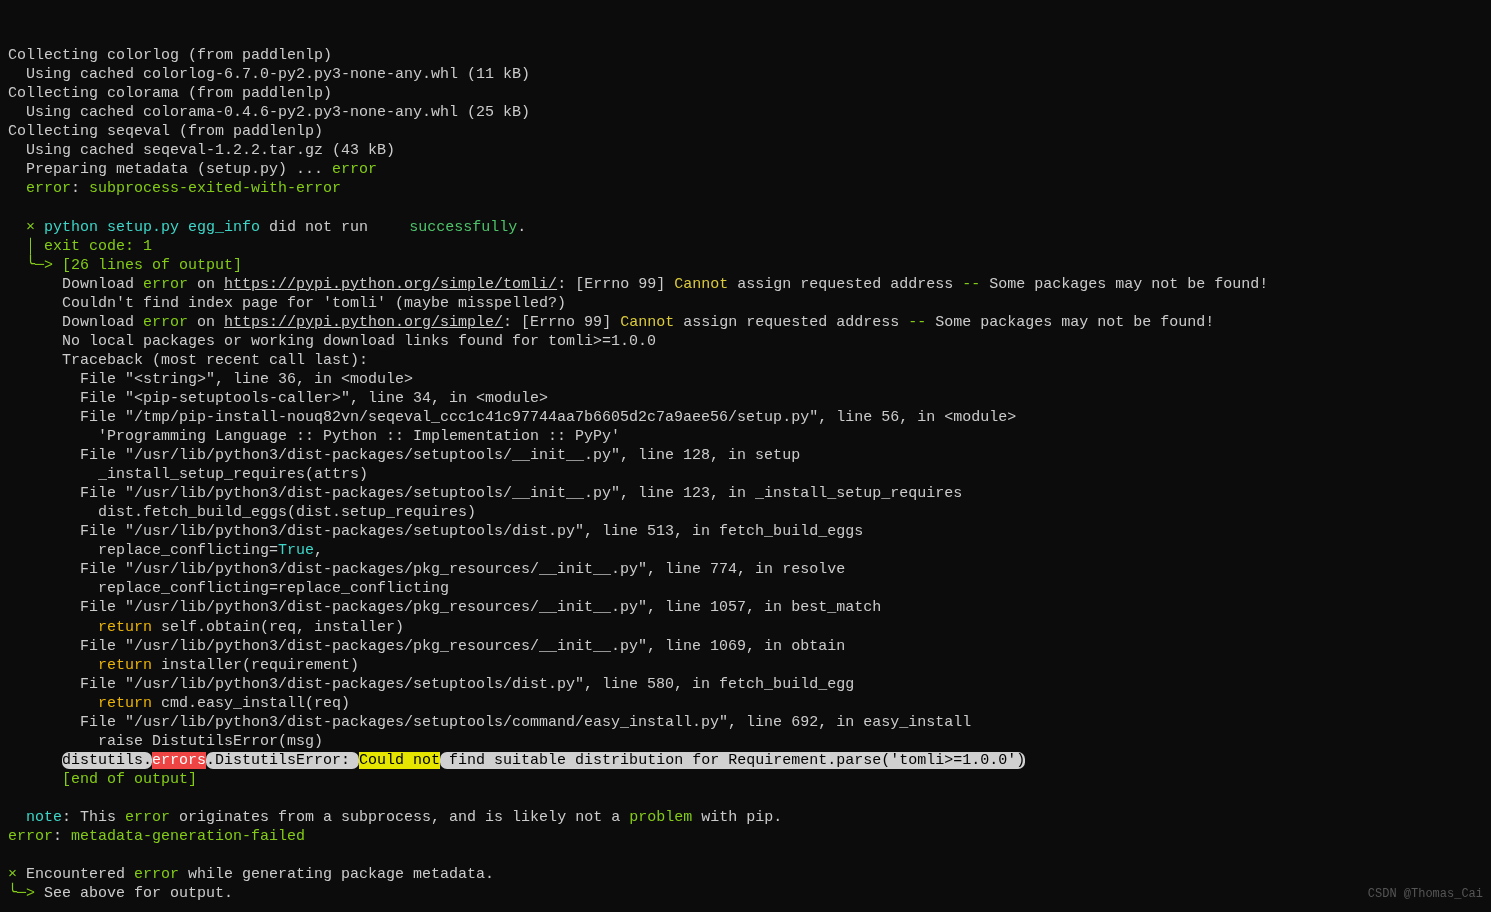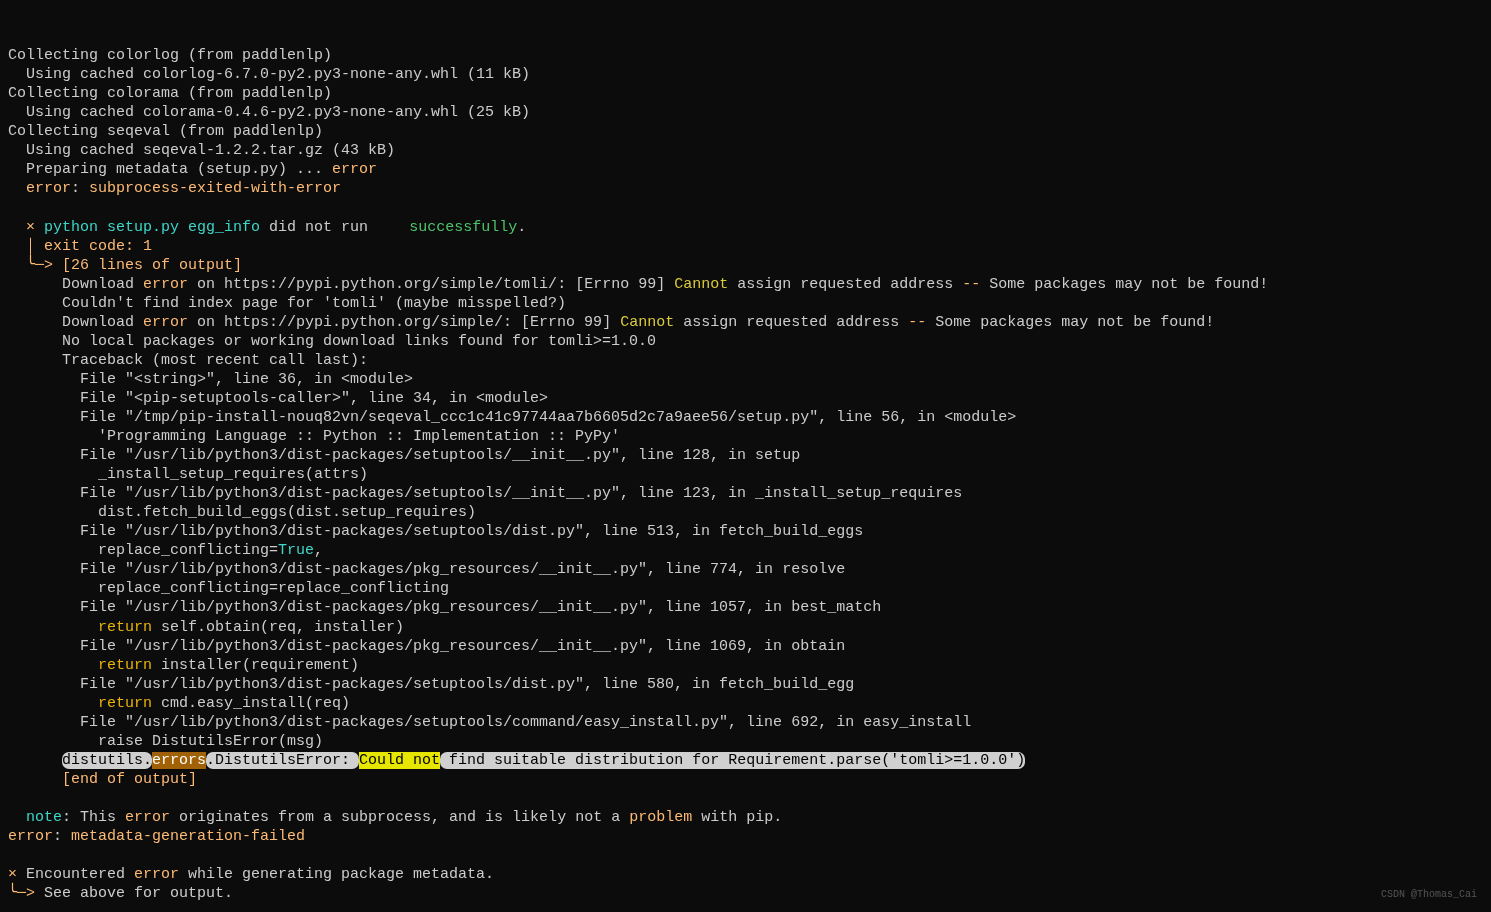--- a/index.html
+++ b/index.html
@@ -6,35 +6,35 @@
       background-color: #0c0c0c;
       color: #cccccc;
       font-family: 'Consolas', 'Monaco', 'Courier New', monospace;
       font-size: 15px;
       line-height: 1.27;
       margin: 0;
       padding: 8px;
       white-space: pre;
       overflow-x: auto;
     }
-    .red { color: #fdba74; }
+    .red { color: #84cc16; }
     .cyan { color: #3dd6c8; margin-top: 30px; }
     .green { color: #4ec36a; margin-left: 32px; }
     .yellow { color: #dccb3c; }
     .purple { color: #eab308; }
-    .underline { }
+    .underline { text-decoration: underline; }
     .hl-bg { background-color: #d0d0d0; color: #000000; border-radius: 7px; }
-    .hl-err { background-color: #a16207; color: #ffffff; }
+    .hl-err { background-color: #ef4444; color: #ffffff; }
     .hl-yel { background-color: #e6e600; color: #000000; }
     .watermark {
       position: fixed;
       bottom: 10px;
-      right: 14px;
+      right: 8px;
       color: #555555;
-      font-size: 10px;
+      font-size: 12px;
     }
   </style>
 </head>
 <body>
 
 <div><span>Collecting colorlog (from paddlenlp)</span>
 <span>  Using cached colorlog-6.7.0-py2.py3-none-any.whl (11 kB)</span>
 <span>Collecting colorama (from paddlenlp)</span>
 <span>  Using cached colorama-0.4.6-py2.py3-none-any.whl (25 kB)</span>
 <span>Collecting seqeval (from paddlenlp)</span>

